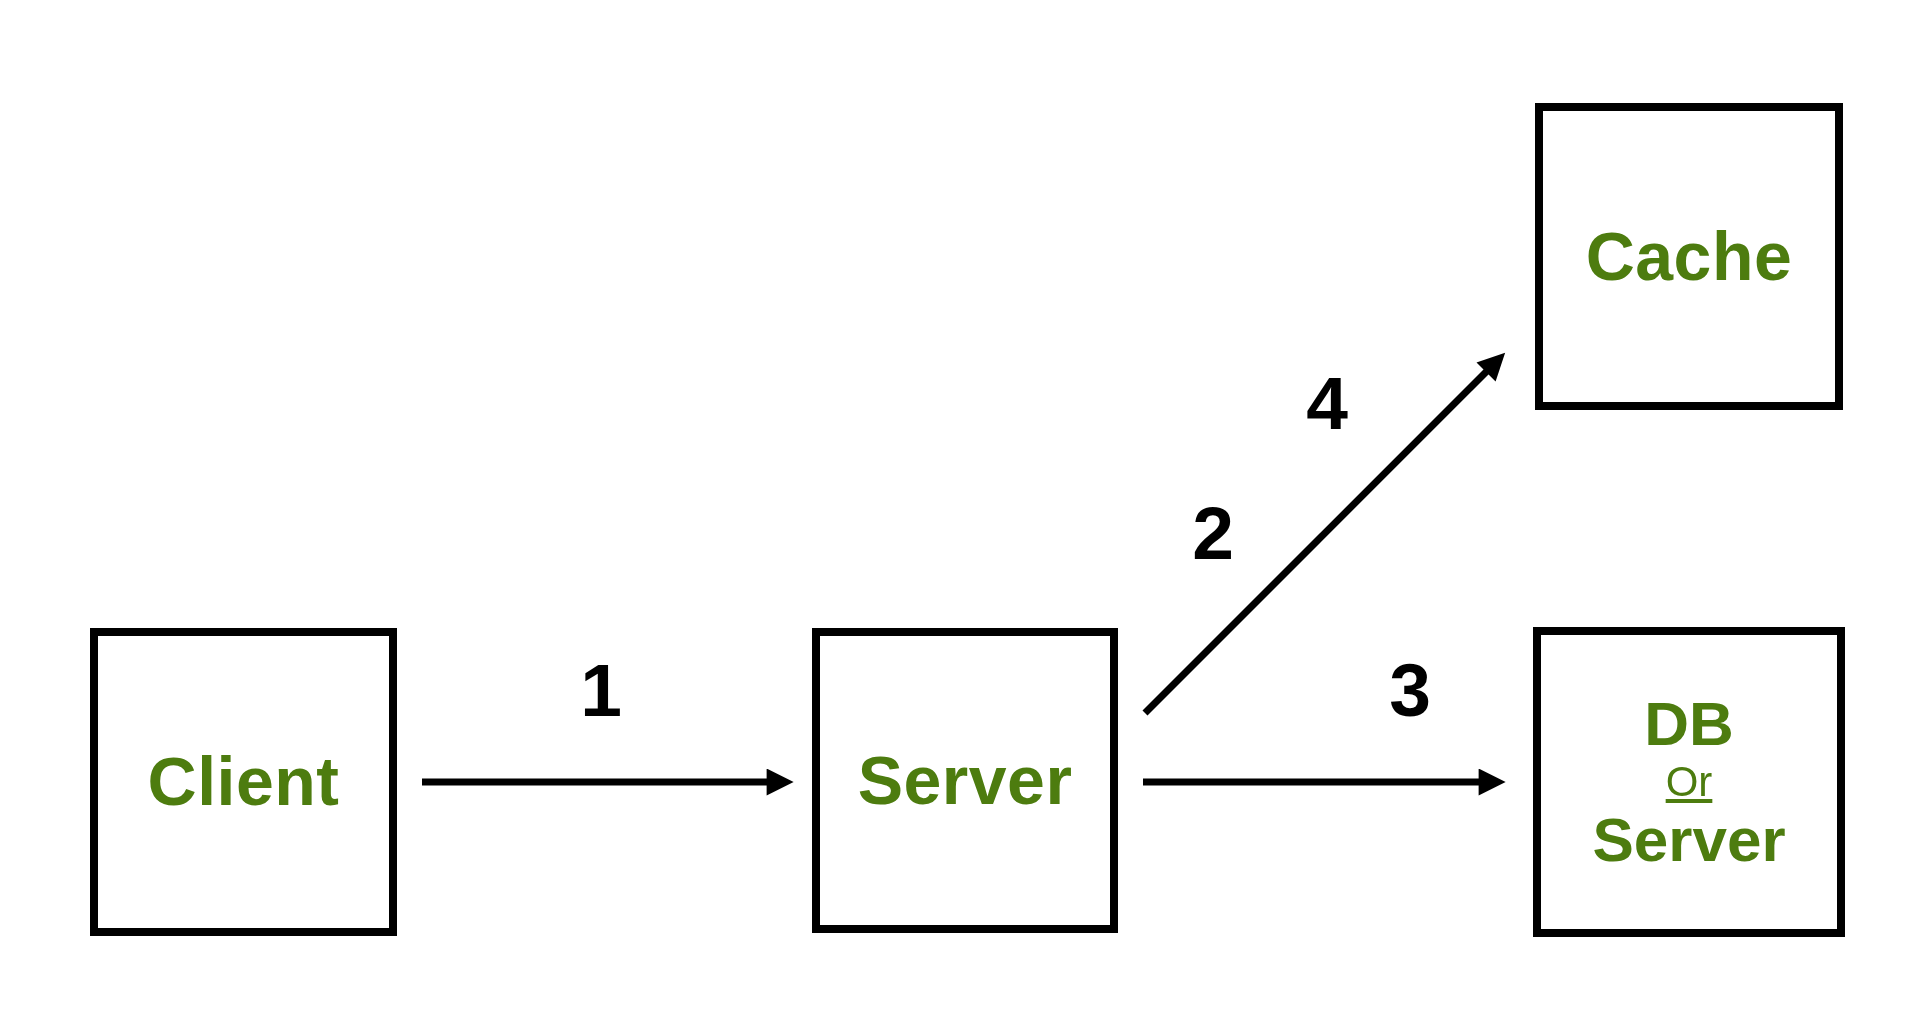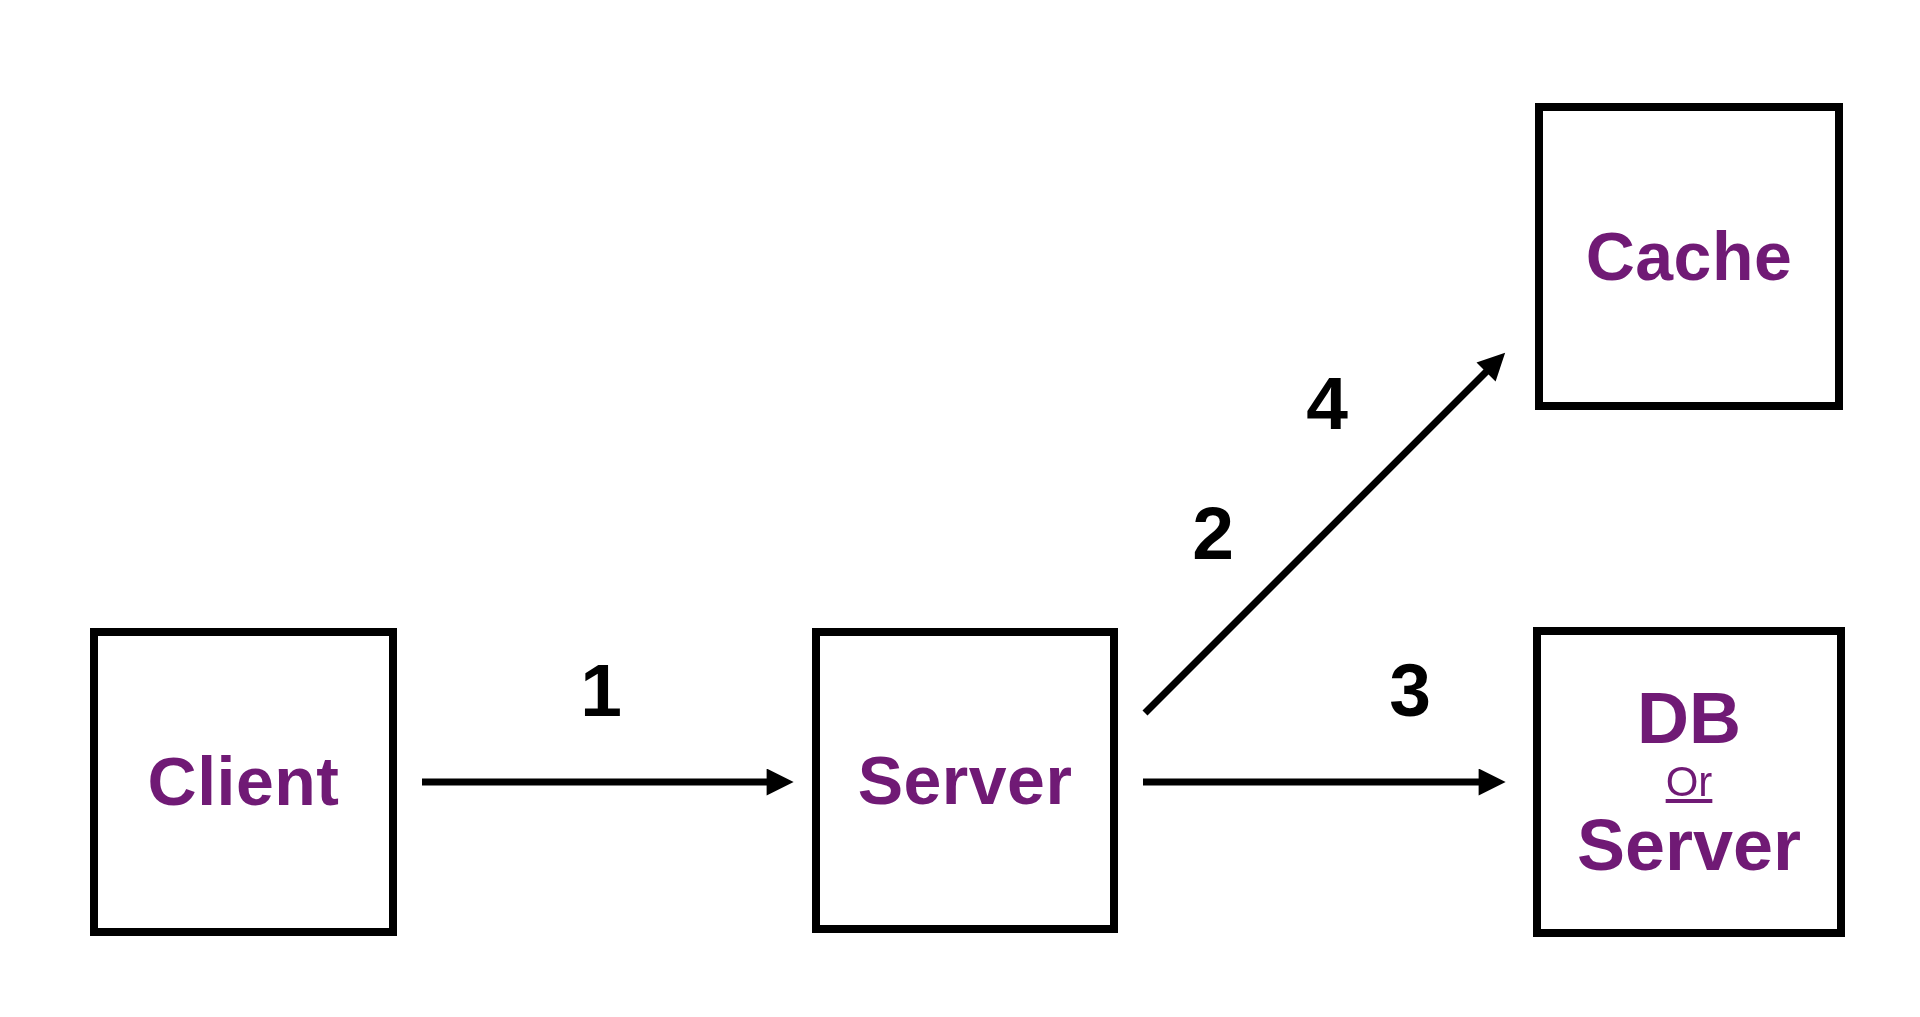--- a/index.html
+++ b/index.html
@@ -27,34 +27,34 @@
   }
   .node {
     position: absolute;
     box-sizing: border-box;
     border: 8px solid #000000;
     background: #ffffff;
     display: flex;
     flex-direction: column;
     justify-content: center;
     text-align: center;
-    color: #701a75;
+    color: #4d7c0f;
   }
   .node .node-label {
     font-size: 68px;
     font-weight: 700;
     line-height: 1.05;
     letter-spacing: 0.5px;
   }
   .node-client { left: 90px;  top: 628px; width: 307px; height: 308px; }
   .node-server { left: 812px; top: 628px; width: 306px; height: 305px; }
   .node-cache  { left: 1535px; top: 103px; width: 308px; height: 307px; }
   .node-db     { left: 1533px; top: 627px; width: 312px; height: 310px; }
   .node-db .db-line-major {
-    font-size: 72px;
+    font-size: 62px;
     font-weight: 700;
     line-height: 1.1;
   }
   .node-db .db-line-minor {
     font-size: 42px;
     font-weight: 400;
     line-height: 1.15;
     text-decoration: underline;
   }
   .edge-label {

